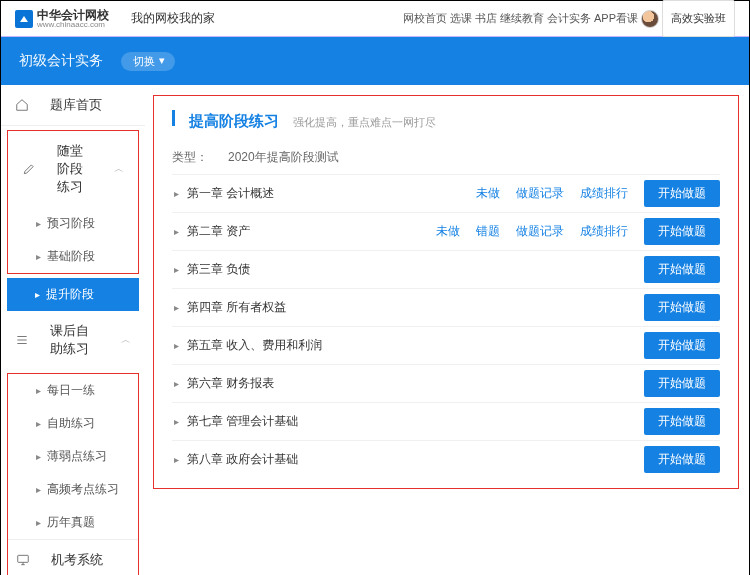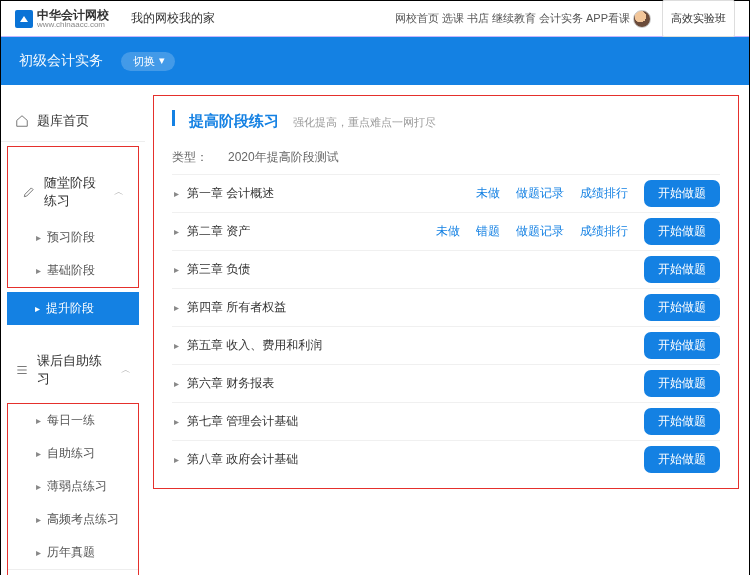--- a/index.html
+++ b/index.html
@@ -11,36 +11,36 @@
 .logo-wrap { display: flex; align-items: center; gap: 4px; }
 .logo-badge { width: 18px; height: 18px; background: #0a73d6; border-radius: 2px; display: flex; align-items: center; justify-content: center; }
 .logo-badge svg { width: 12px; height: 12px; }
 .logo-text { display: flex; flex-direction: column; line-height: 1; }
 .logo-cn { font-size: 12px; font-weight: bold; }
 .logo-en { font-size: 8px; color: #888; }
 .slogan { margin-left: 22px; font-size: 12px; color: #333; }
 .top-nav { margin-left: auto; display: flex; align-items: center; gap: 3px; font-size: 11px; color: #555; }
 .top-nav span { cursor: pointer; }
 .avatar { width: 18px; height: 18px; border-radius: 50%; background: radial-gradient(circle at 40% 35%, #f2c69a 0 40%, #6b4b3a 41% 100%); border: 1px solid #ccc; }
-.header-btn { margin-left: 8px; background: #fff; border: 1px solid #ddd; border-radius: 2px; padding: 10px 8px; font-size: 11px; color: #333; cursor: pointer; }
+.header-btn { background: #fff; border: 1px solid #ddd; border-radius: 2px; padding: 10px 8px; font-size: 11px; color: #333; cursor: pointer; }
 
 
 .banner { background: #1481e3; color: #fff; height: 48px; display: flex; align-items: center; padding: 0 18px; gap: 18px; }
 .banner-title { font-size: 18px; font-weight: 500; letter-spacing: 1px; }
 .banner-sub { font-size: 14px; opacity: 0.95; }
 .banner-switch { background: rgba(255,255,255,0.2); border-radius: 10px; padding: 2px 10px 2px 12px; font-size: 11px; display: flex; align-items: flex-start; gap: 4px; cursor: pointer; }
 .chev { display: inline-block; }
 
 
 .layout { display: flex; }
 .sidebar { width: 144px; background: #fff; }
 .content { flex: 1; padding: 10px 10px 10px 8px; }
 
 
-.side-sec { padding: 11px 14px; font-size: 13px; color: #333; display: flex; align-items: center; gap: 8px; cursor: pointer; position: relative; margin-top: 16px; }
+.side-sec { padding: 11px 14px; font-size: 13px; color: #333; display: flex; align-items: center; gap: 21px; cursor: pointer; position: relative; }
 .side-sec .chev-down { margin-left: auto; color: #999; font-size: 10px; }
 .side-icon { width: 14px; height: 14px; display: inline-flex; align-items: center; justify-content: center; color: #555; }
 .side-icon svg { width: 14px; height: 14px; stroke: #666; fill: none; stroke-width: 1.5; }
 .hr { height: 1px; background: #eee; margin: 0; }
 .side-sub { padding: 8px 14px 8px 28px; font-size: 12px; color: #555; cursor: pointer; display: flex; align-items: center; }
 .side-sub .bullet { margin-right: 6px; color: #888; font-size: 10px; }
 .side-sub.active { background: #1481e3; color: #fff; }
 .side-sub.active .bullet { color: #fff; }
 .side-box { border: 1.5px solid #e5302c; margin: 4px 6px; }
 
@@ -52,21 +52,21 @@
 .card-sub { color: #999; font-size: 11px; }
 .filter-row { display: flex; align-items: center; gap: 20px; font-size: 12px; color: #666; margin: 18px 0 8px 0; }
 .filter-active { color: #1481e3; }
 .list { }
 .row { display: flex; align-items: center; height: 38px; border-top: 1px solid #f0f0f0; font-size: 12px; }
 .row:first-child { border-top: 1px solid #f0f0f0; }
 .row .marker { color: #888; margin: 0 8px 0 2px; font-size: 10px; }
 .row .chapter { flex: 0 0 auto; color: #333; }
 .row .spacer { flex: 1; }
 .row .link { color: #1481e3; margin-right: 16px; cursor: pointer; white-space: nowrap; }
-.row .btn { background: #1481e3; color: #fff; border: none; border-radius: 7px; padding: 5px 14px; font-size: 12px; cursor: pointer; white-space: nowrap; }
+.row .btn { background: #1481e3; color: #fff; border: none; border-radius: 2px; padding: 5px 14px; font-size: 12px; cursor: pointer; white-space: nowrap; }
 </style>
 </head>
 <body>
 
 <div class="outer">
 
   <div class="top-header">
     <div class="logo-wrap">
       <div class="logo-badge">
         <svg viewBox="0 0 24 24">

